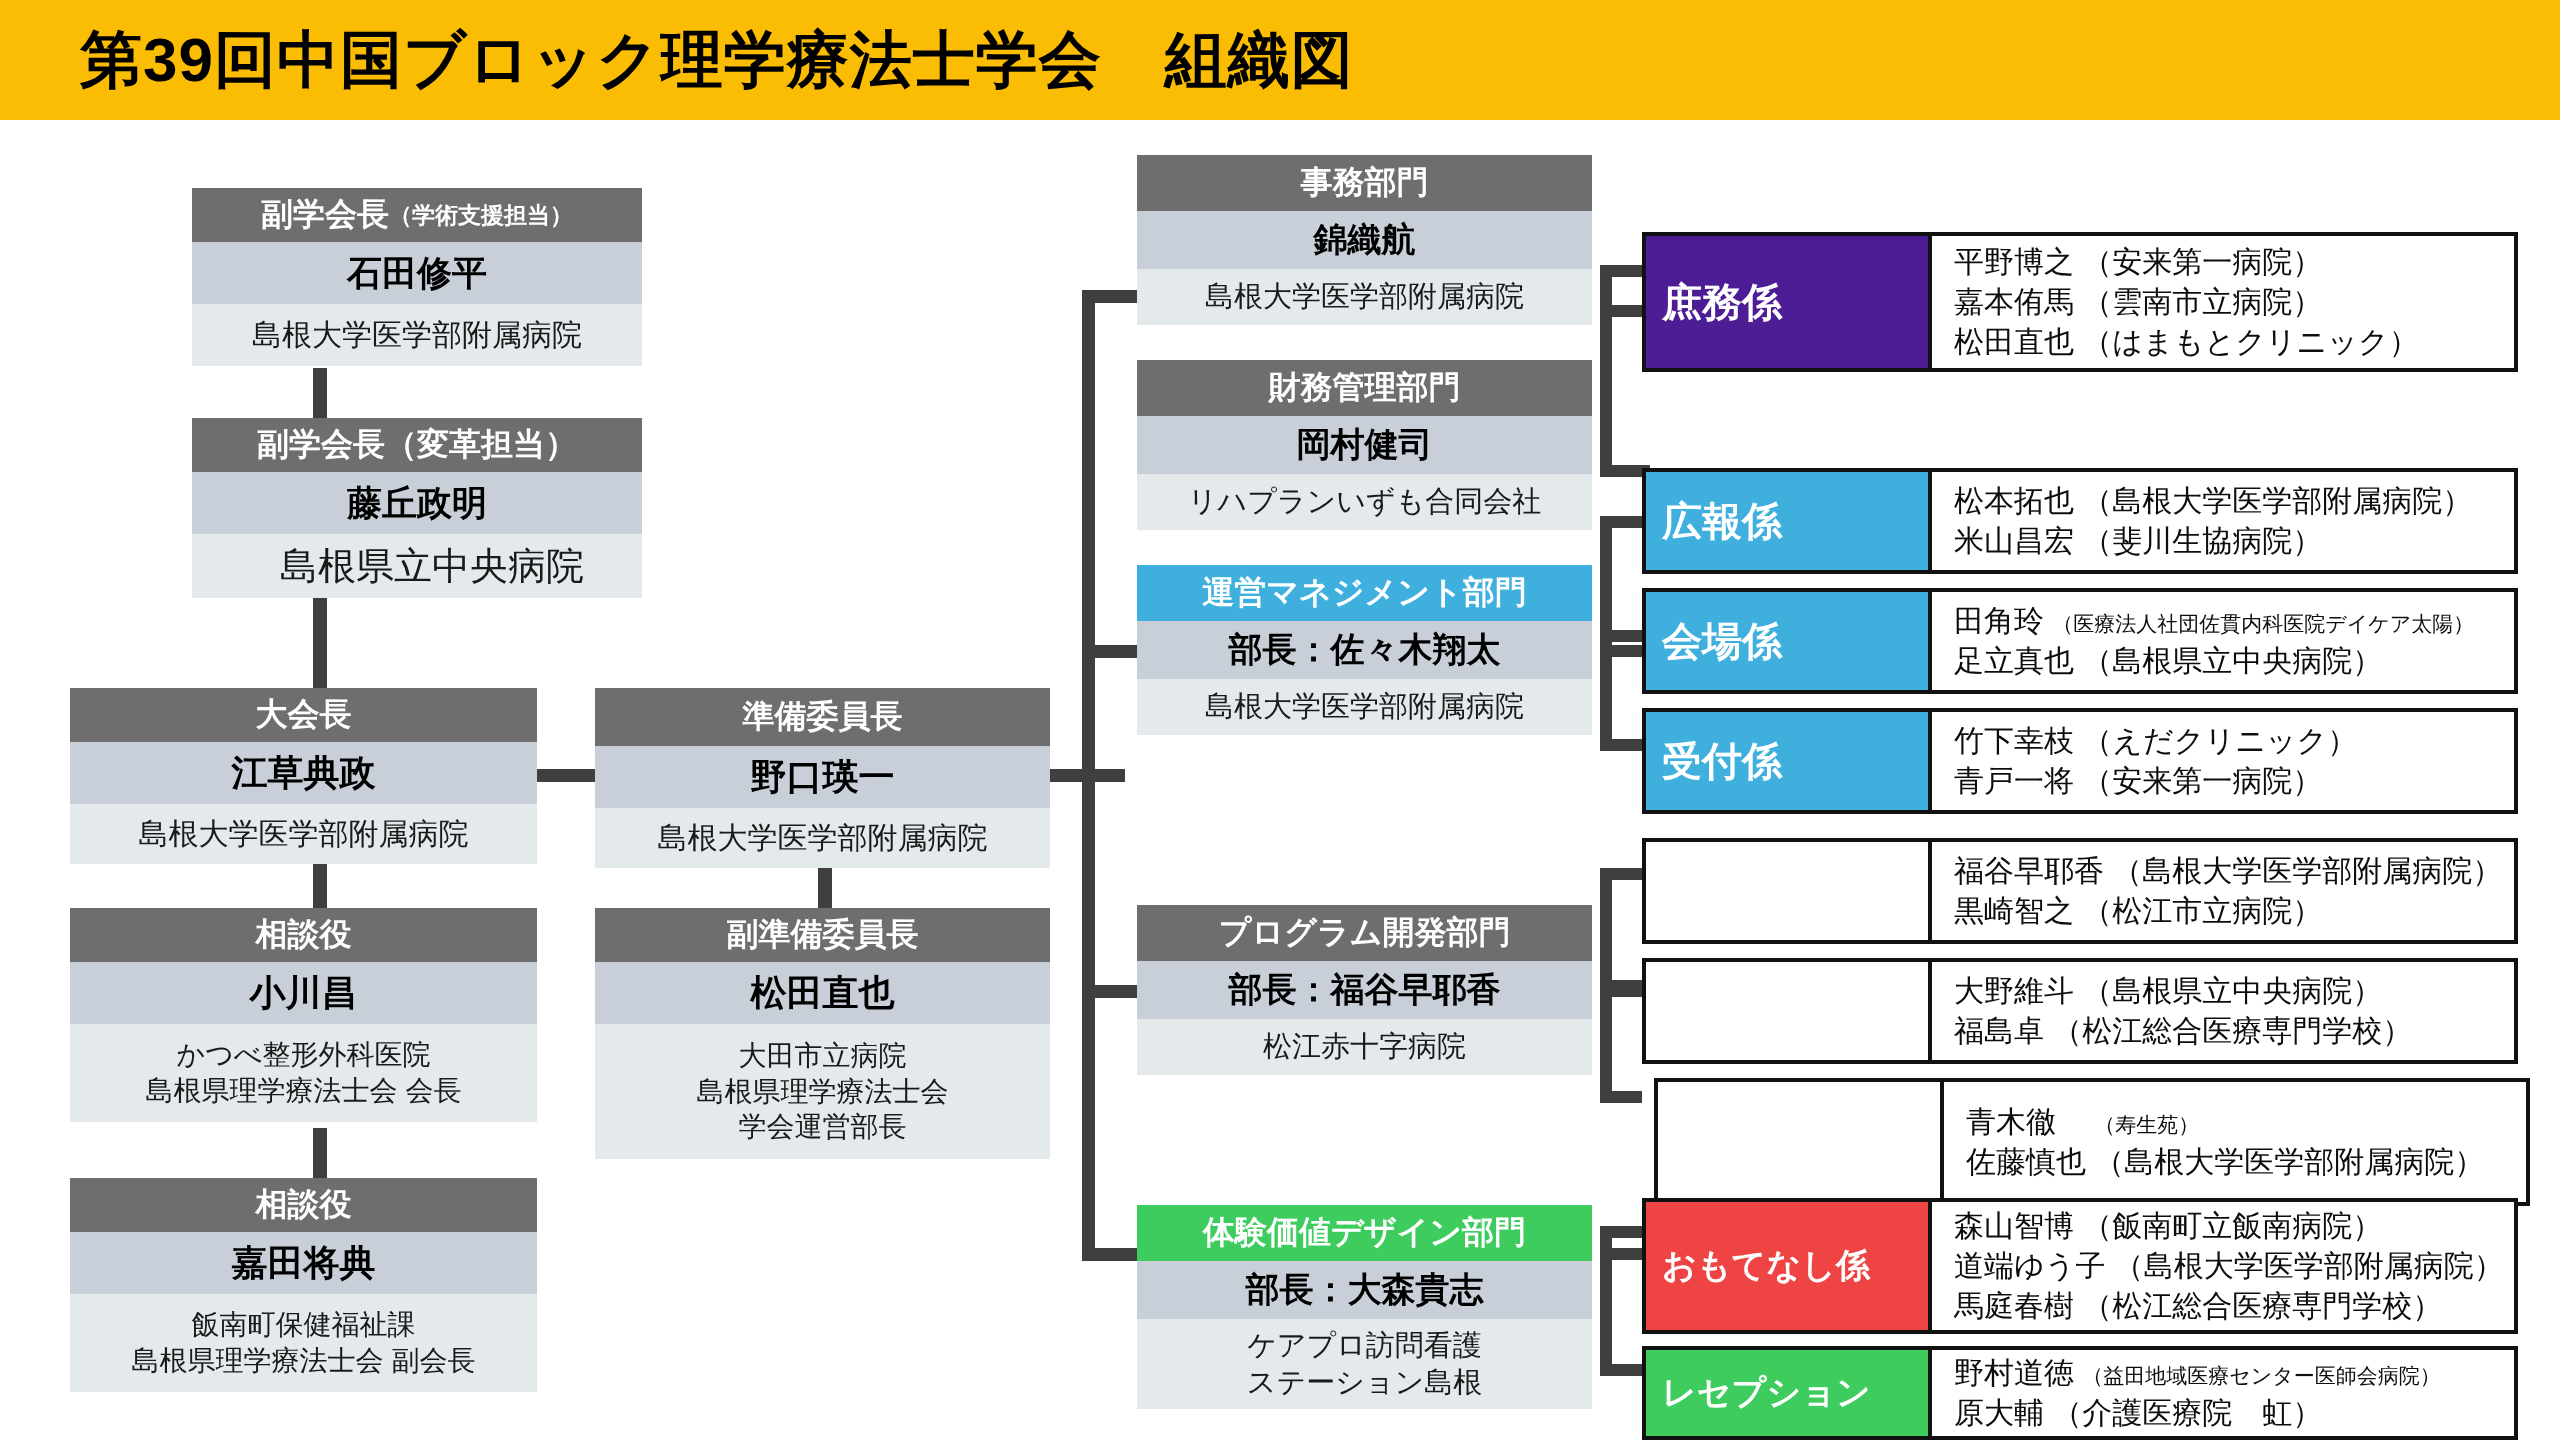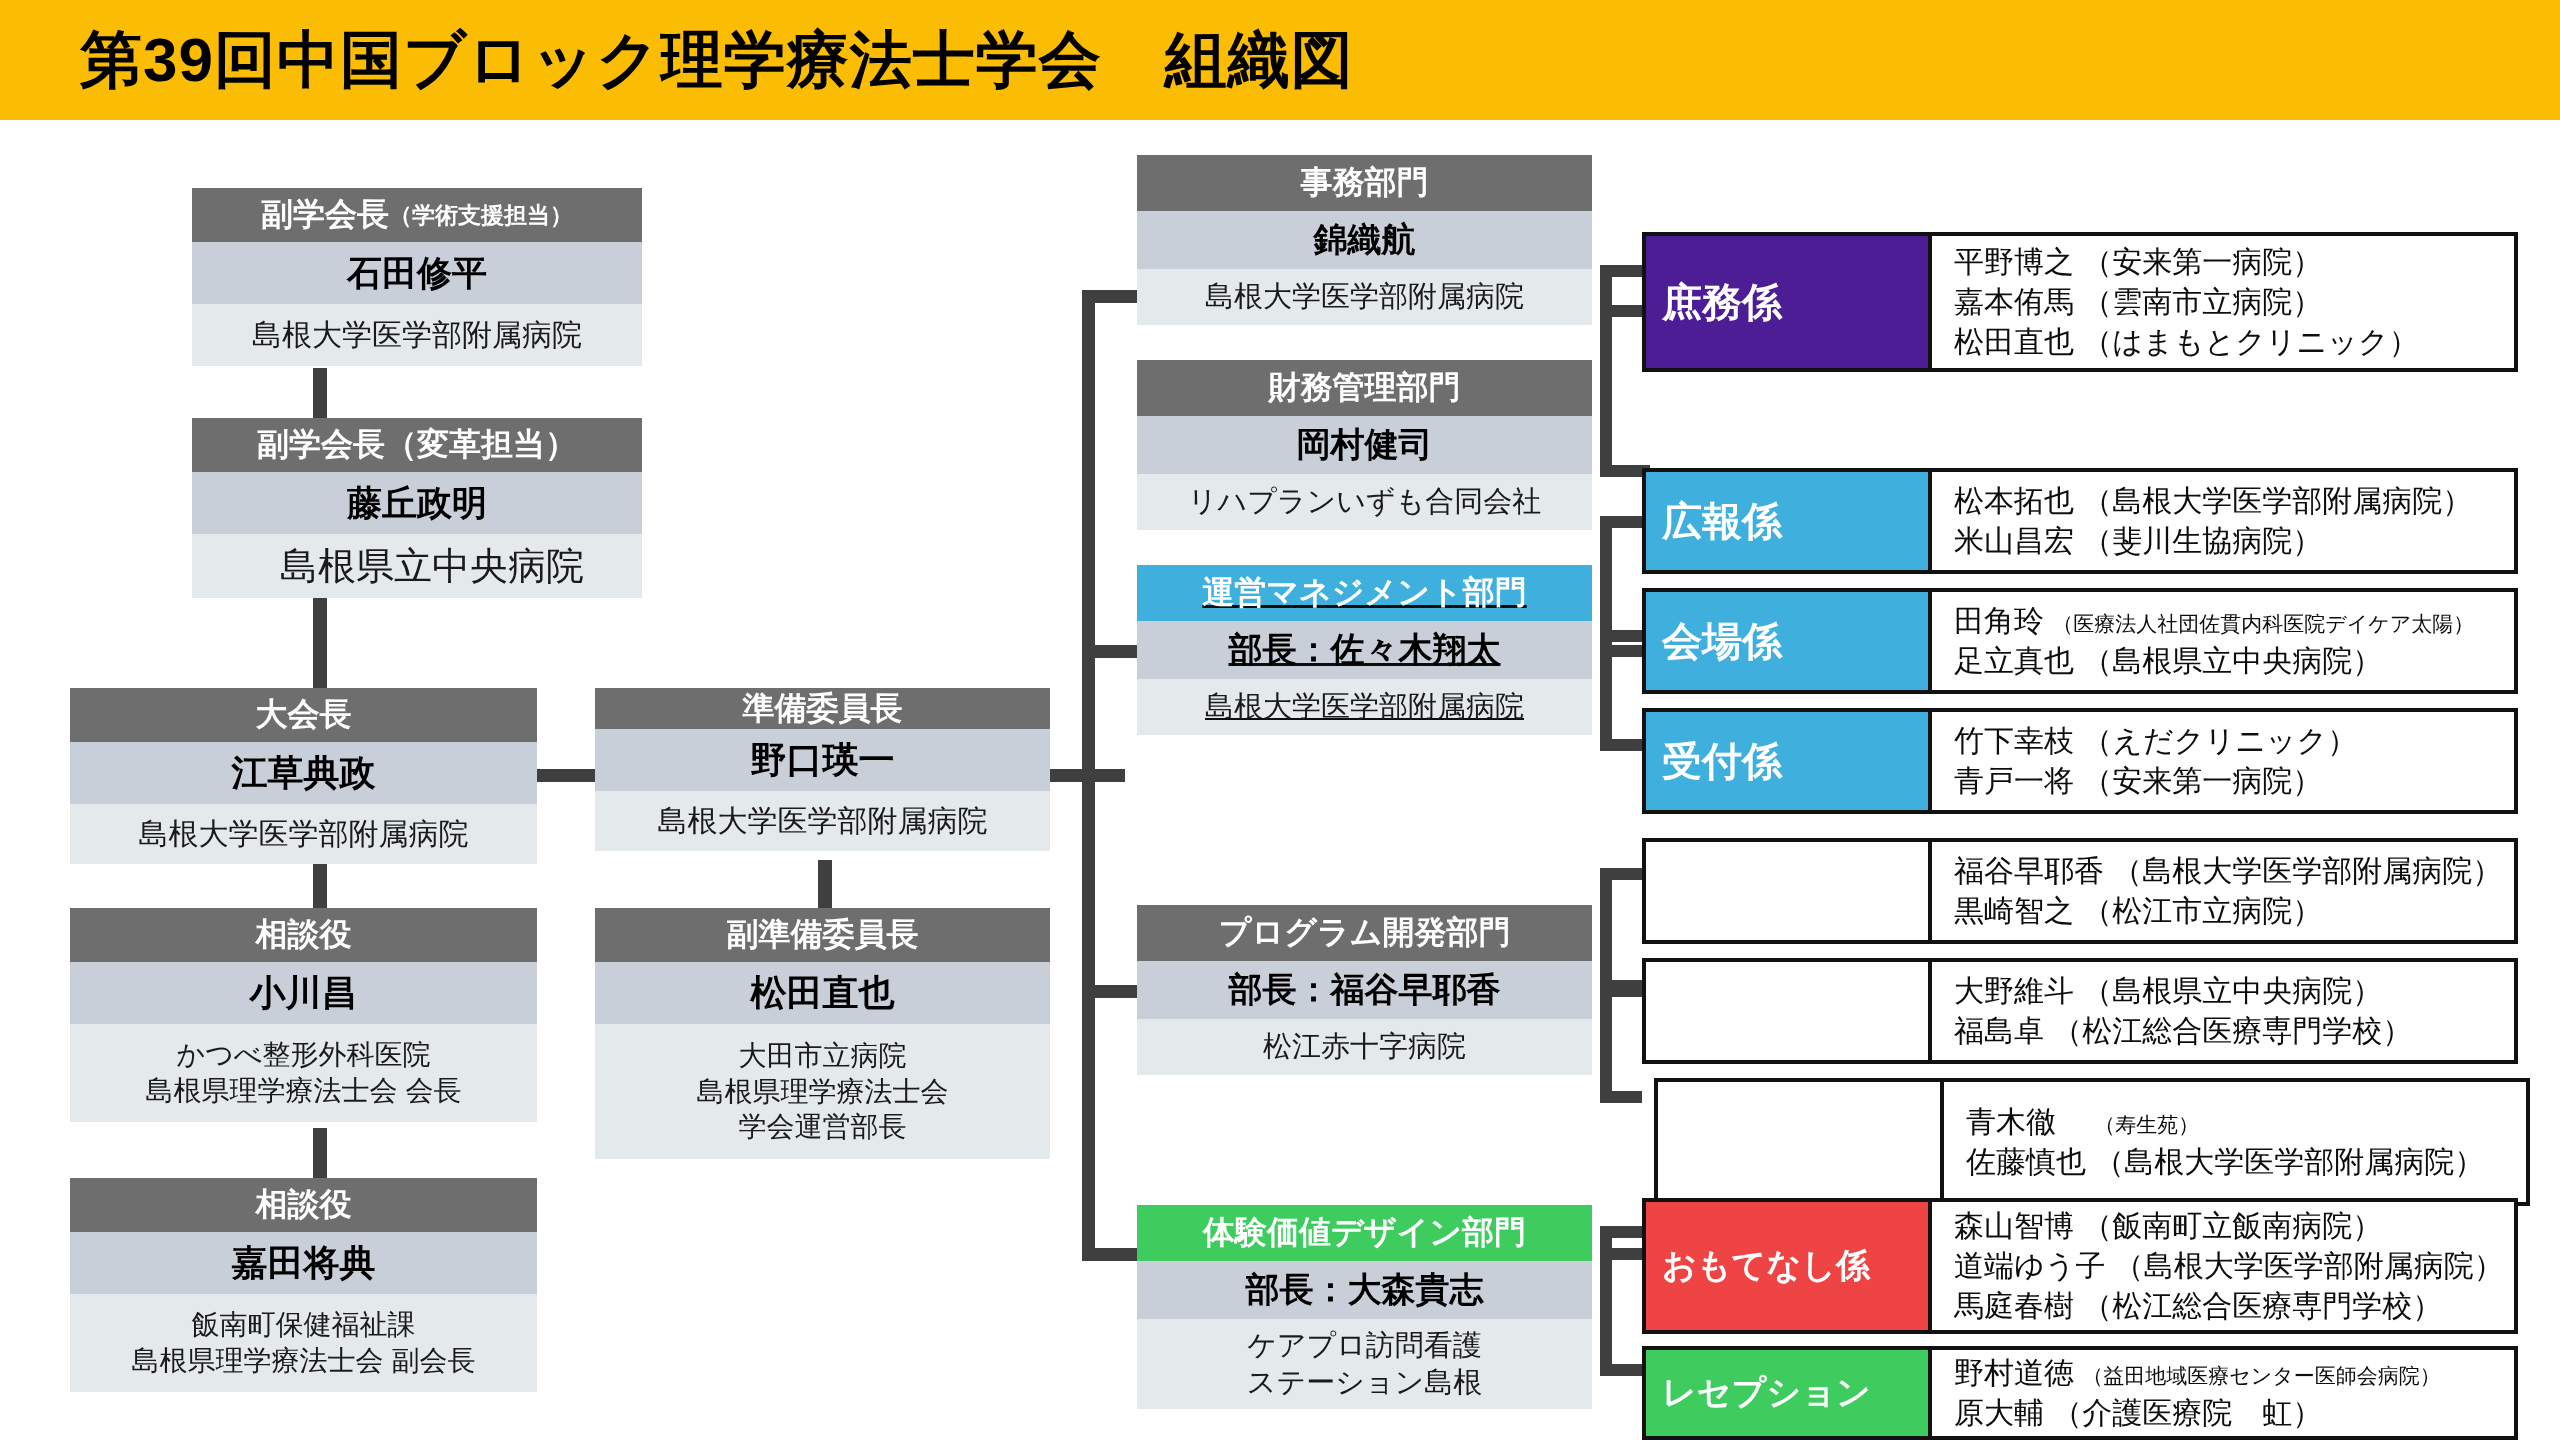--- a/index.html
+++ b/index.html
@@ -132,21 +132,21 @@
 </div>
 
 <div class="card" style="left:70px;top:1178px;width:467px;">
   <div class="hdr" style="height:54px;font-size:32px;">相談役</div>
   <div class="name" style="height:62px;font-size:36px;">嘉田将典</div>
   <div class="aff" style="height:98px;font-size:28px;">飯南町保健福祉課
 島根県理学療法士会 副会長</div>
 </div>
 
 <div class="card" style="left:595px;top:688px;width:455px;">
-  <div class="hdr" style="height:41px;font-size:32px;">準備委員長</div>
+  <div class="hdr" style="height:58px;font-size:32px;">準備委員長</div>
   <div class="name" style="height:62px;font-size:36px;">野口瑛一</div>
   <div class="aff" style="height:60px;font-size:30px;">島根大学医学部附属病院</div>
 </div>
 
 <div class="card" style="left:595px;top:908px;width:455px;">
   <div class="hdr" style="height:54px;font-size:32px;">副準備委員長</div>
   <div class="name" style="height:62px;font-size:36px;">松田直也</div>
   <div class="aff" style="height:135px;font-size:28px;">大田市立病院
 島根県理学療法士会
 学会運営部長</div>
@@ -157,21 +157,21 @@
   <div class="name" style="height:58px;font-size:34px;">錦織航</div>
   <div class="aff" style="height:56px;font-size:29px;">島根大学医学部附属病院</div>
 </div>
 
 <div class="card" style="left:1137px;top:360px;width:455px;">
   <div class="hdr" style="height:56px;font-size:32px;">財務管理部門</div>
   <div class="name" style="height:58px;font-size:34px;">岡村健司</div>
   <div class="aff" style="height:56px;font-size:29px;">リハプランいずも合同会社</div>
 </div>
 
-<div class="card" style="left:1137px;top:565px;width:455px;text-decoration:underline;">
+<div class="card" style="left:1137px;top:565px;width:455px;">
   <div class="hdr blue" style="height:56px;font-size:32px;">運営マネジメント部門</div>
   <div class="name" style="height:58px;font-size:34px;">部長：佐々木翔太</div>
   <div class="aff" style="height:56px;font-size:29px;">島根大学医学部附属病院</div>
 </div>
 
 <div class="card" style="left:1137px;top:905px;width:455px;">
   <div class="hdr" style="height:56px;font-size:32px;background:#D濃;">プログラム開発部門</div>
   <div class="name" style="height:58px;font-size:34px;">部長：福谷早耶香</div>
   <div class="aff" style="height:56px;font-size:29px;">松江赤十字病院</div>
 </div>

